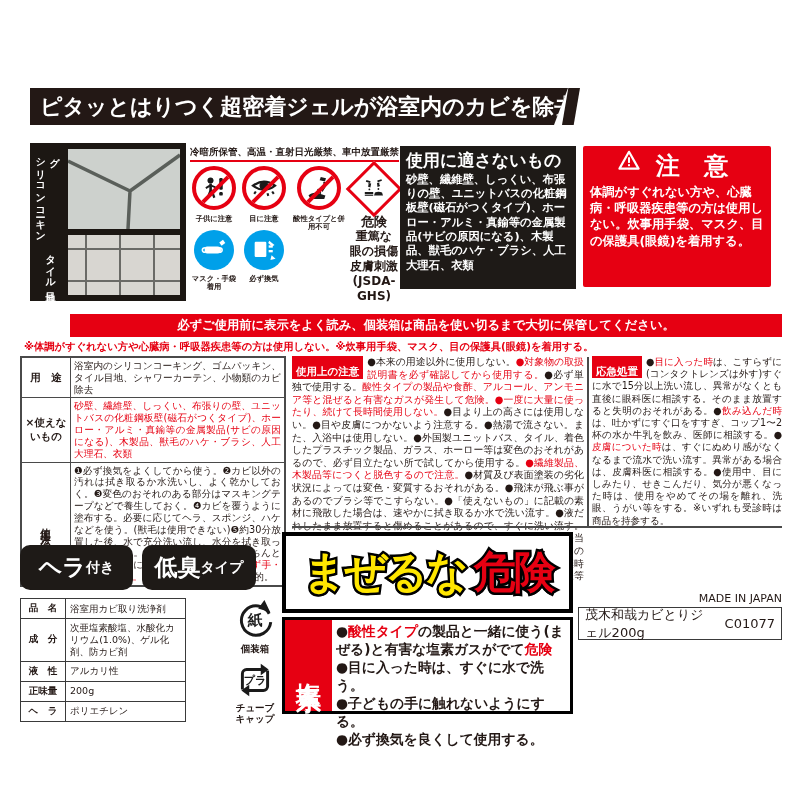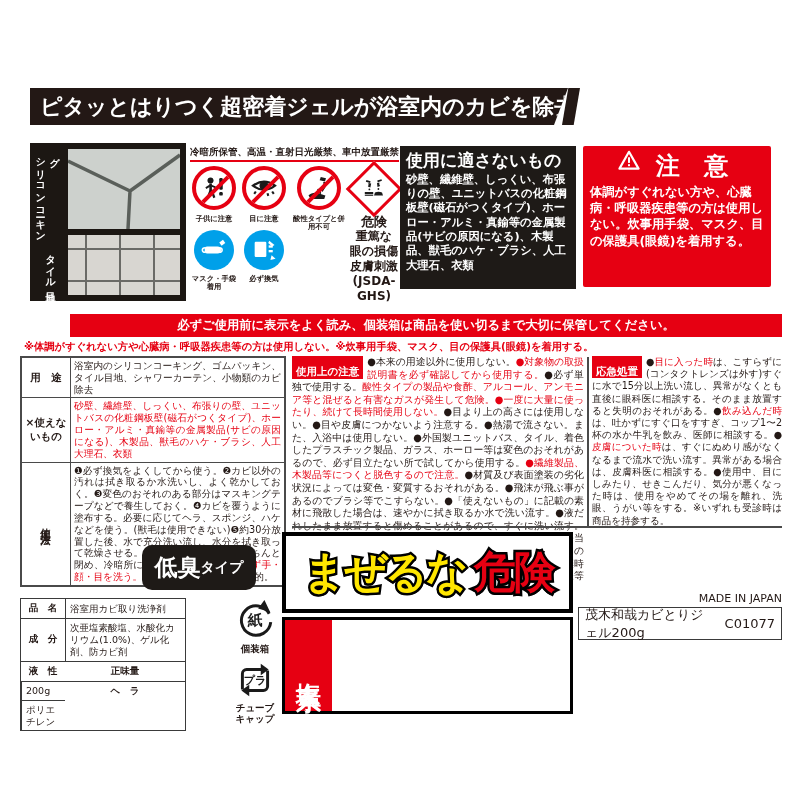--- a/index.html
+++ b/index.html
@@ -289,31 +289,36 @@
     <span><span>●本来の用途以外に使用しない。</span><span class="seg-red">●対象物の取扱説明書を必ず確認してから使用する。</span><span>●必ず単独で使用する。</span><span class="seg-red">酸性タイプの製品や食酢、アルコール、アンモニア等と混ぜると有害なガスが発生して危険。</span><span class="seg-red">●一度に大量に使ったり、続けて長時間使用しない。</span><span>●目より上の高さには使用しない。●目や皮膚につかないよう注意する。●熱湯で流さない。また、入浴中は使用しない。●外国製ユニットバス、タイル、着色したプラスチック製品、ガラス、ホーロー等は変色のおそれがあるので、必ず目立たない所で試してから使用する。</span><span class="seg-red">●繊維製品、木製品等につくと脱色するので注意。</span><span>●材質及び表面塗装の劣化状況によっては変色・変質するおそれがある。●飛沫が飛ぶ事があるのでブラシ等でこすらない。●「使えないもの」に記載の素材に飛散した場合は、速やかに拭き取るか水で洗い流す。●液だれしたまま放置すると傷めることがあるので、すぐに洗い流す。●子供の手の届かない所に保管する。●高温の所、直射日光の当たる所に放置すると液状化し、洗浄力が低下するおそれがあるので注意する。●容器を落とすなど強い衝撃を加えない。●廃棄時は各自治体の定める方法に従って処理する。※商品の外観仕様等は、予告なく変更することがあります。</span></span>
   </div>
 
   <div class="abs aid-col">
     <span class="col-head">応急処置</span>
     <span><span>●</span><span class="seg-red">目に入った時</span><span>は、こすらずに(コンタクトレンズは外す)すぐに水で15分以上洗い流し、異常がなくとも直後に眼科医に相談する。そのまま放置すると失明のおそれがある。</span><span>●</span><span class="seg-red">飲み込んだ時</span><span>は、吐かずにすぐ口をすすぎ、コップ1〜2杯の水か牛乳を飲み、医師に相談する。</span><span>●</span><span class="seg-red">皮膚についた時</span><span>は、すぐにぬめり感がなくなるまで流水で洗い流す。異常がある場合は、皮膚科医に相談する。</span><span>●使用中、目にしみたり、せきこんだり、気分が悪くなった時は、使用をやめてその場を離れ、洗眼、うがい等をする。※いずれも受診時は商品を持参する。</span></span>
   </div>
   <div class="abs vdiv"></div>
   <div class="abs hdiv"></div>
 
+  <div class="abs featbtn fb1">
+    <span class="big">ヘラ</span>
+    <span class="small">付き</span>
+  </div>
   <div class="abs featbtn fb2">
     <span class="big">低臭</span>
     <span class="small">タイプ</span>
   </div>
 
   <div class="abs ptable">
     <div class="lab">品　名</div>
     <div class="val">浴室用カビ取り洗浄剤</div>
     <div class="lab">成　分</div>
     <div class="val">次亜塩素酸塩、水酸化カリウム(1.0%)、ゲル化剤、防カビ剤</div>
     <div class="lab">液　性</div>
+    <div class="val">アルカリ性</div>
     <div class="lab">正味量</div>
     <div class="val">200g</div>
     <div class="lab last">ヘ　ラ</div>
     <div class="val last">ポリエチレン</div>
   </div>
 
   <div class="abs recycle">
     <svg width="42" height="42" viewBox="0 0 40 40">
       <path d="M33.5 15a14 14 0 1 0 1.5 8" fill="none" stroke="#1a1a1a" stroke-width="2.8"></path>
       <path d="M29 2l5.5 11.5L23 10z" fill="#1a1a1a"></path>
@@ -333,20 +338,26 @@
 
   <div class="abs mazeru">
     <span class="mz-yellow">まぜるな</span>
     <span class="mz-red">危険</span>
   </div>
 
   <div class="abs chlorine">
     <div class="chl-side">
       <span>塩素系</span>
     </div>
+    <div class="chl-body">
+      <div><span>●</span><span class="seg-red">酸性タイプ</span><span>の製品と一緒に使う(まぜる)と有害な塩素ガスがでて</span><span class="seg-red">危険</span></div>
+      <div>●目に入った時は、すぐに水で洗う。</div>
+      <div>●子どもの手に触れないようにする。</div>
+      <div>●必ず換気を良くして使用する。</div>
+    </div>
   </div>
 
   <div class="abs madein">MADE IN JAPAN</div>
   <div class="abs codebox">
     <span>茂木和哉カビとりジェル200g</span>
     <span>C01077</span>
   </div>
 
 </div>
 

